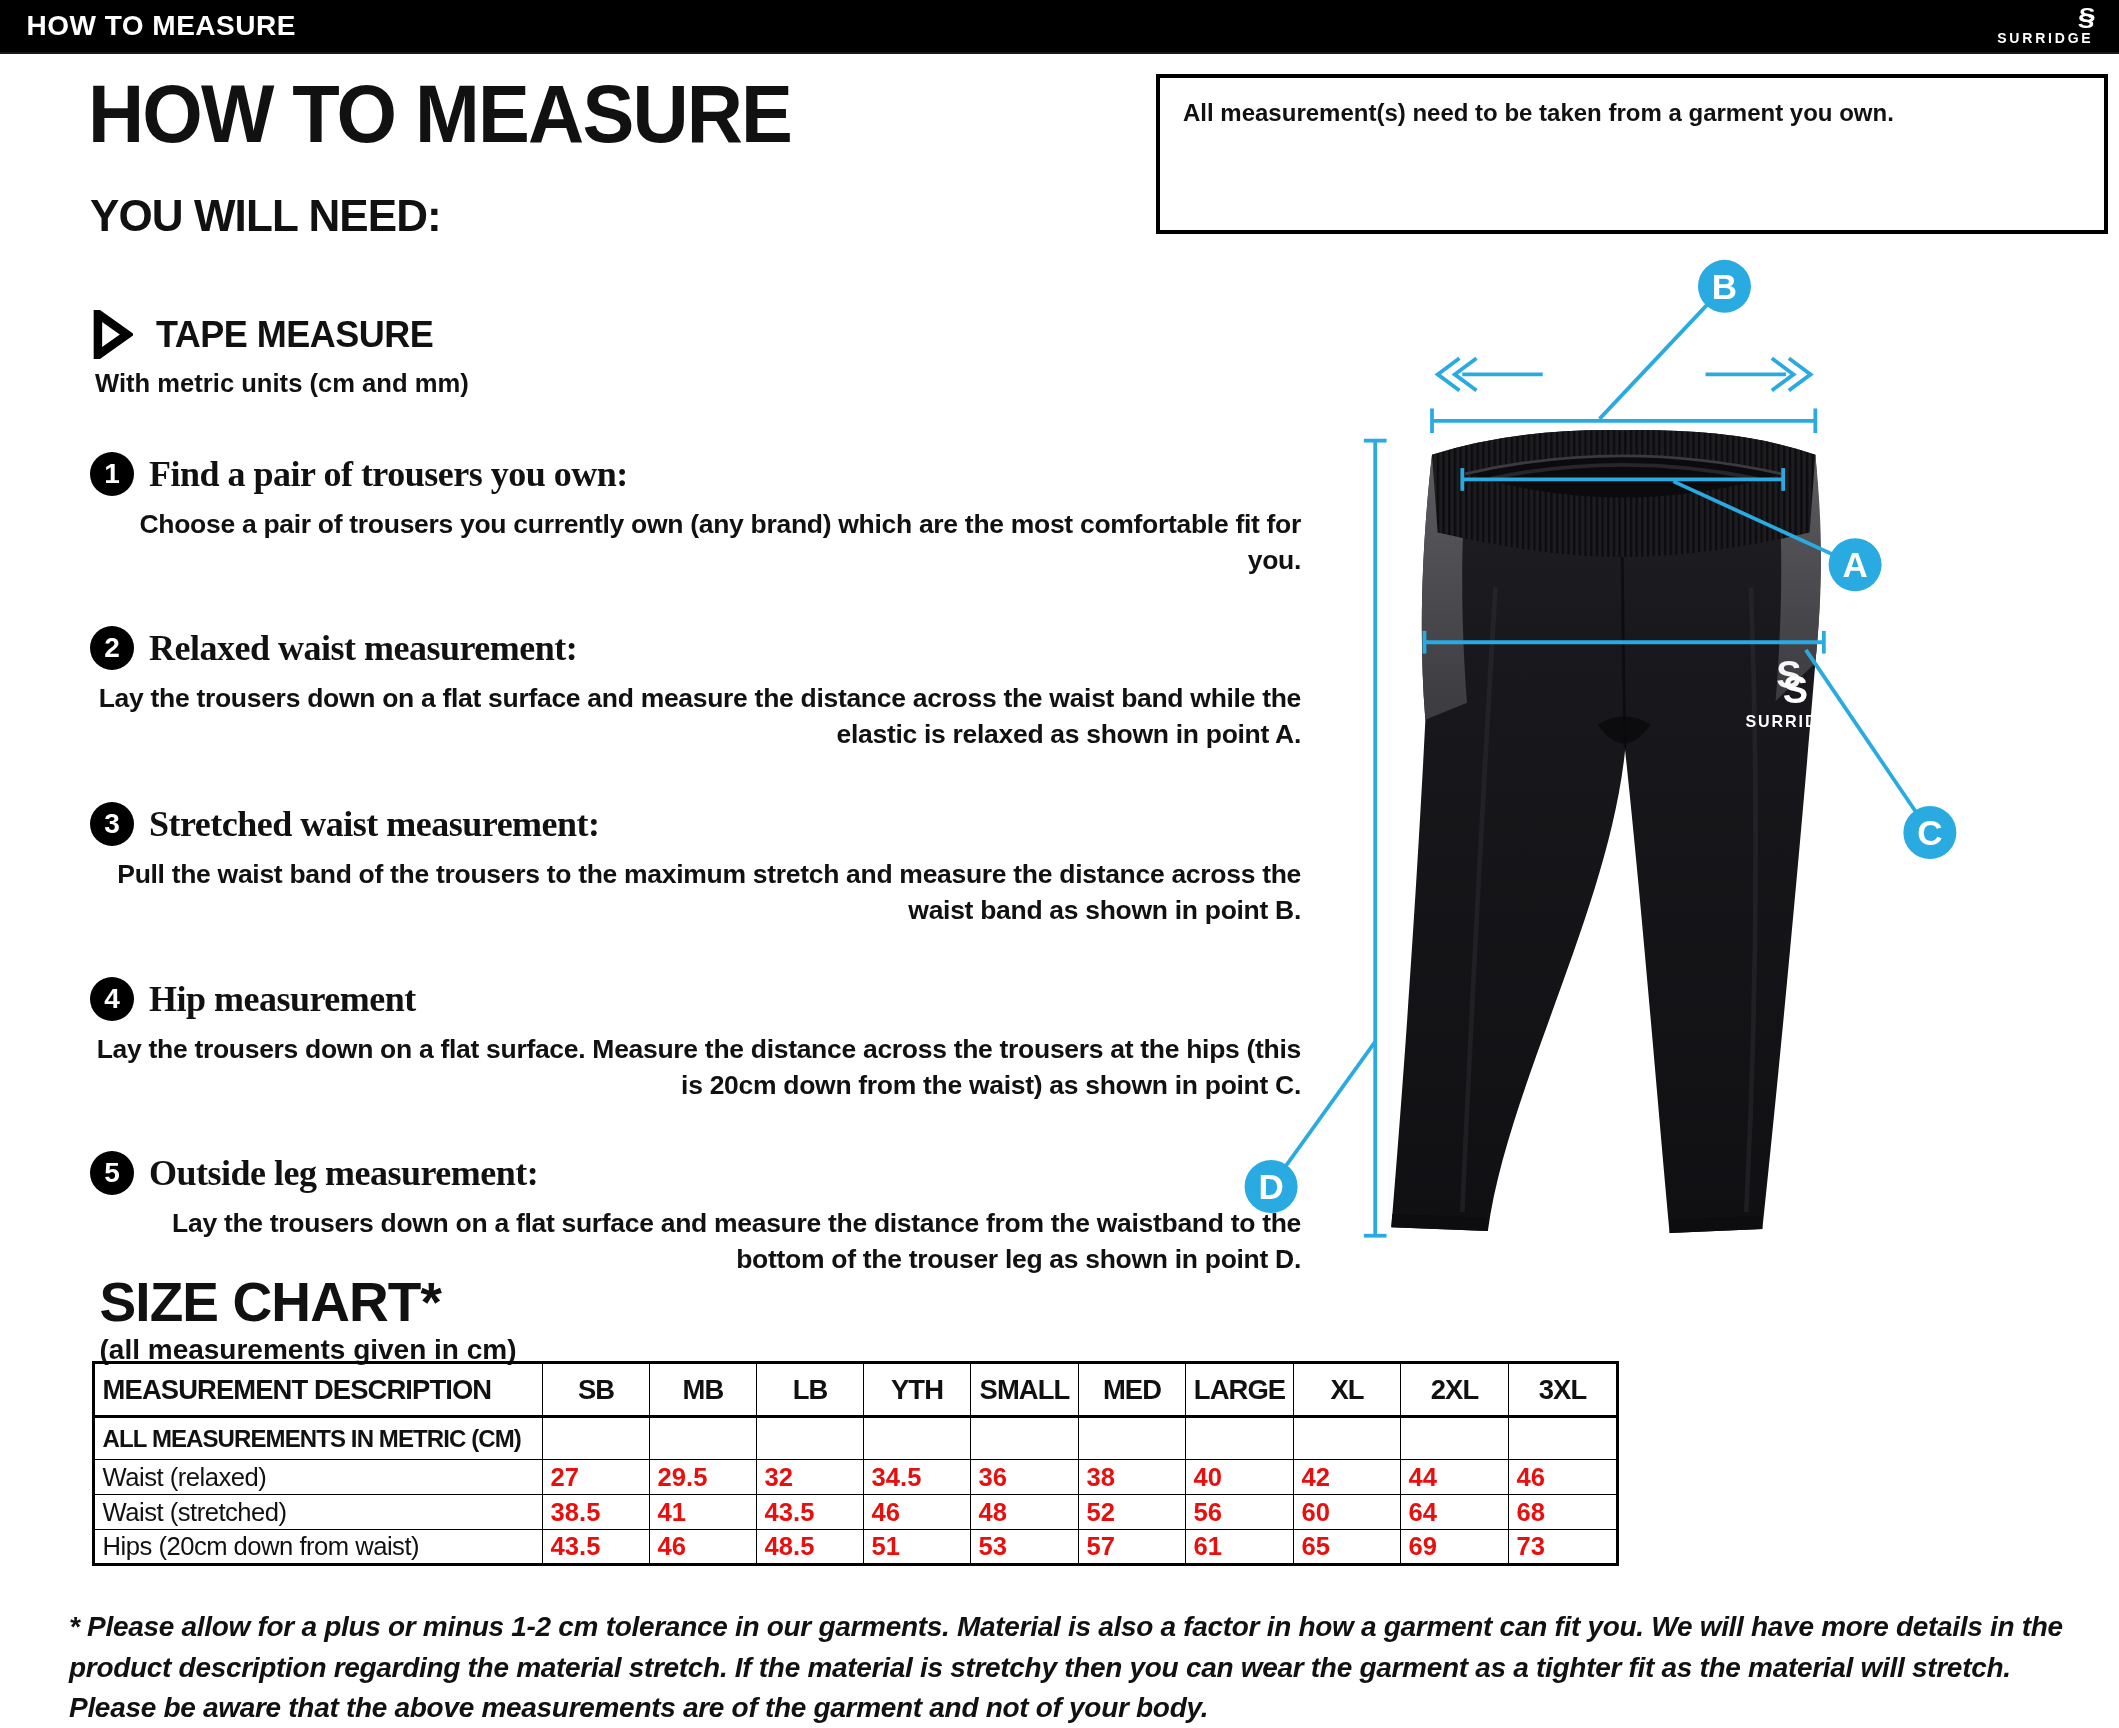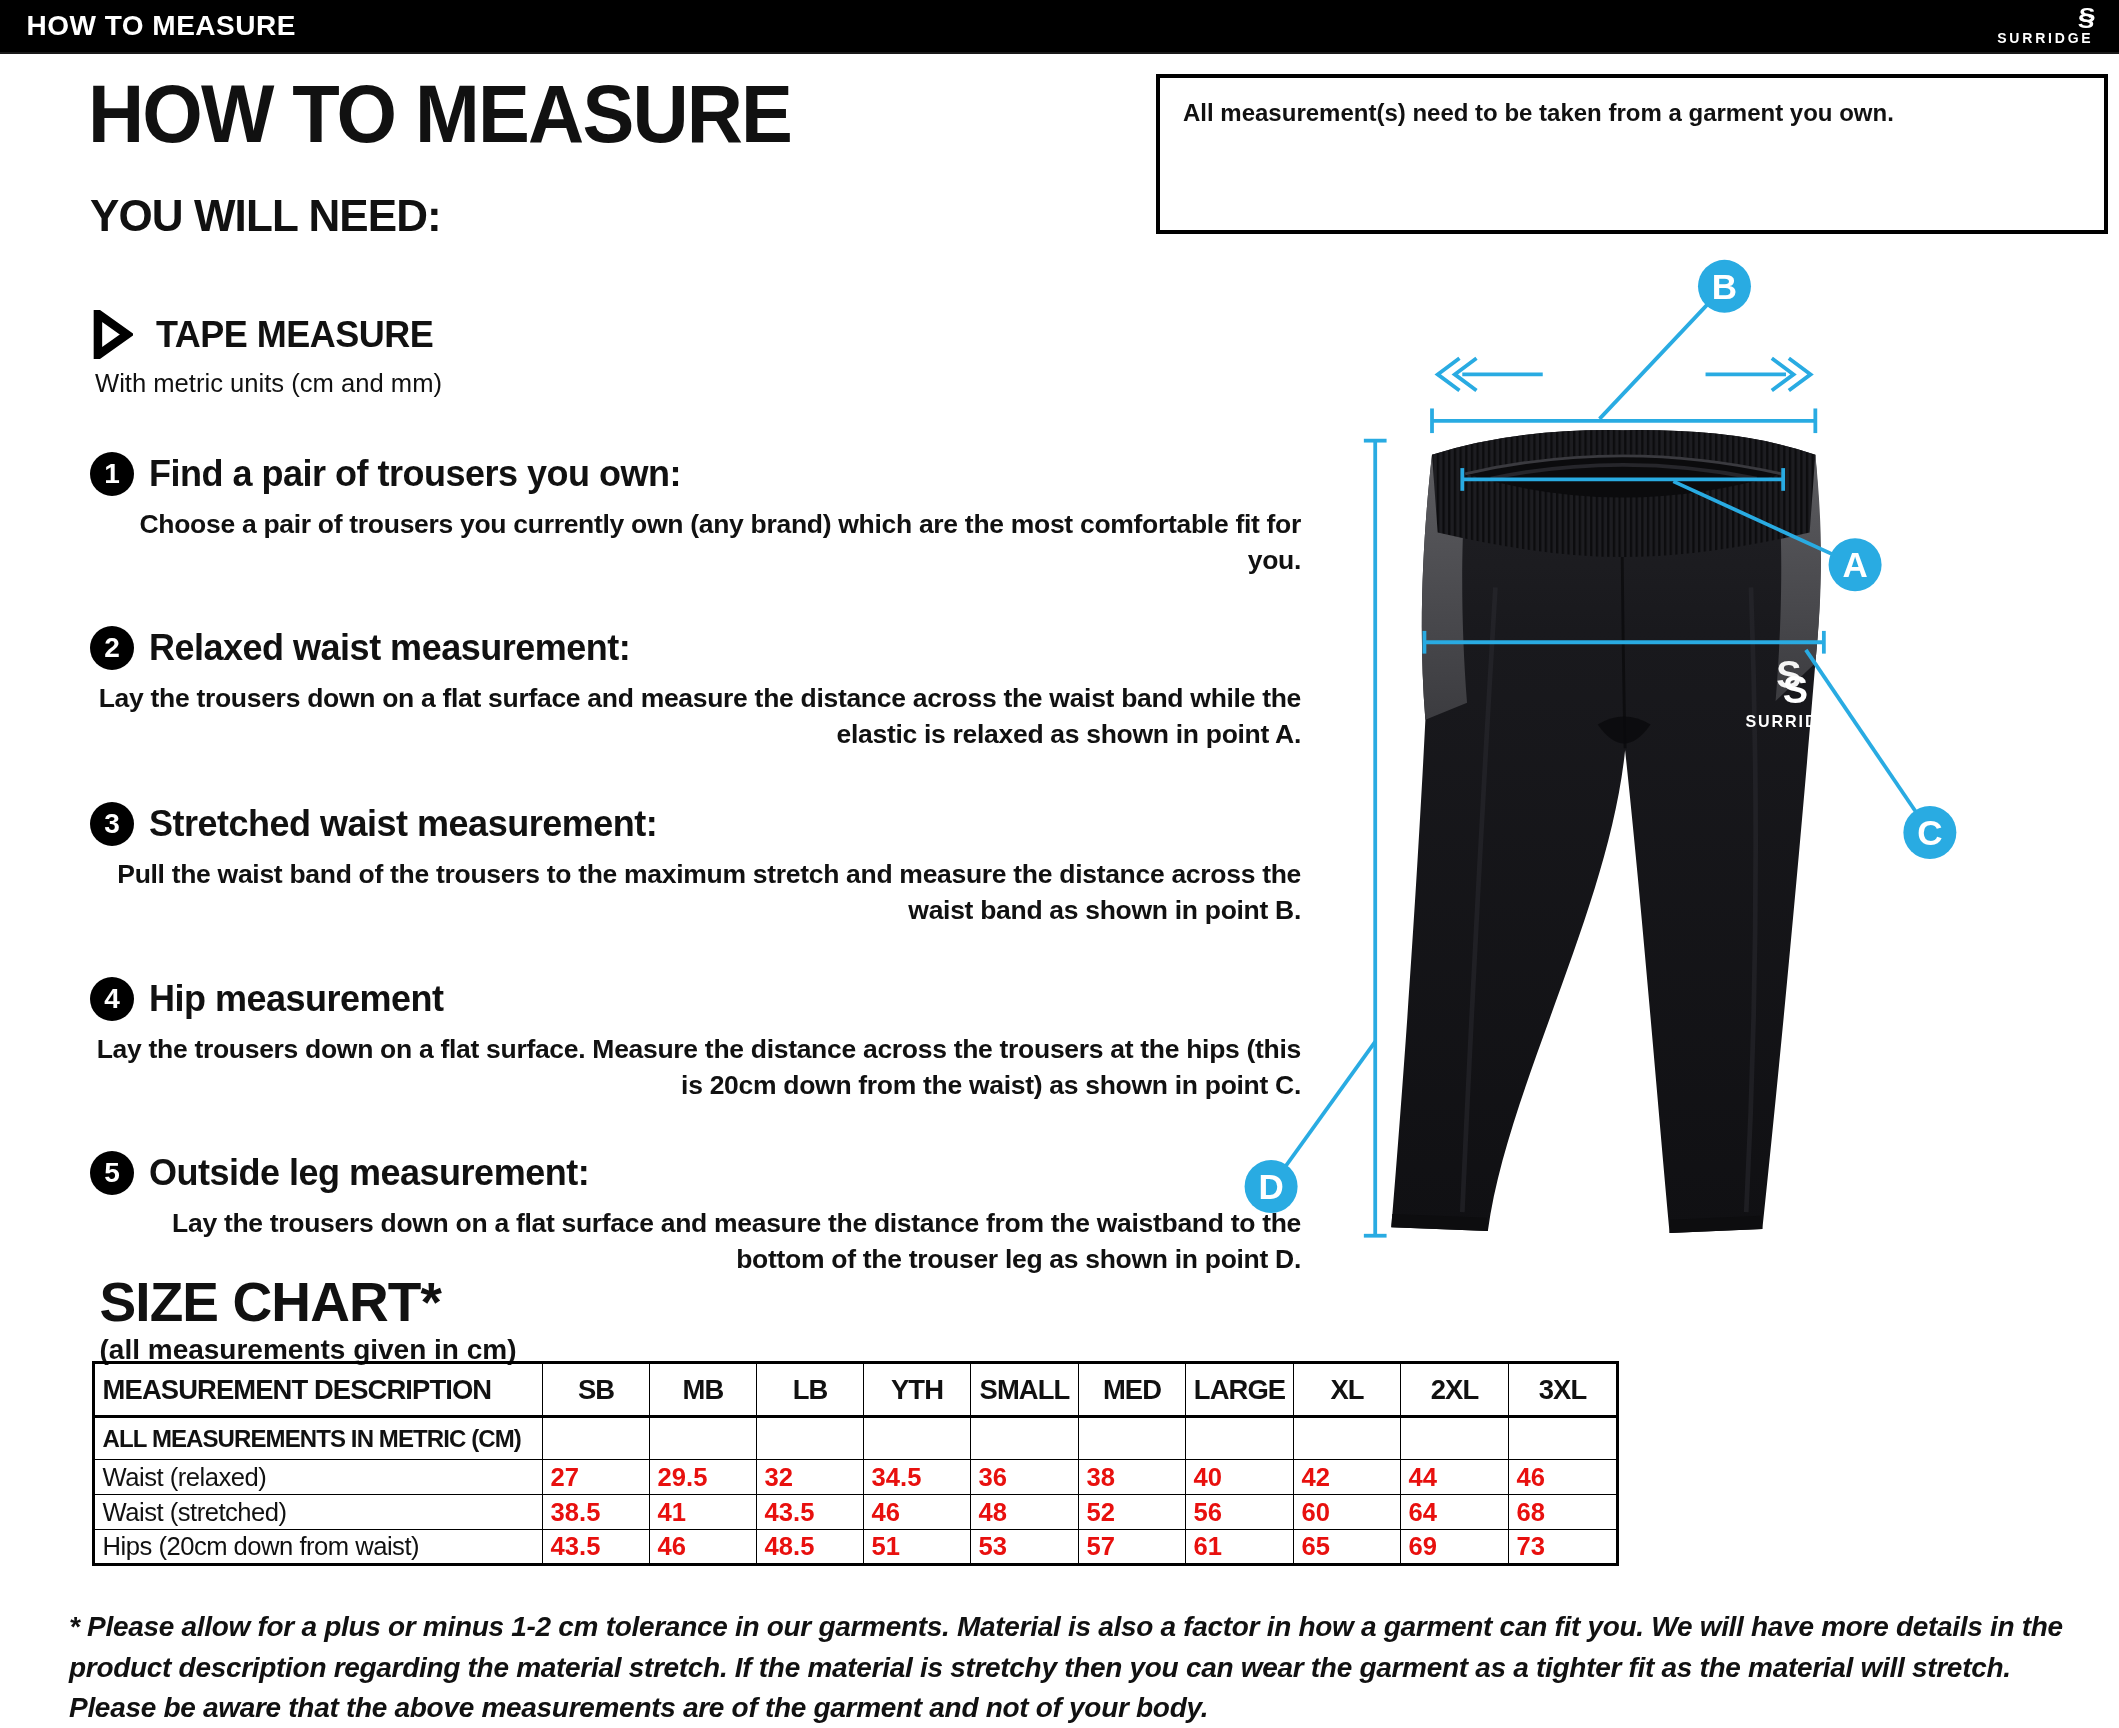--- a/index.html
+++ b/index.html
@@ -19,27 +19,27 @@
   .logo-word{color:#fff;font-size:14px;font-weight:bold;letter-spacing:2.8px;margin-top:1.9px;}
   
   .main-title{position:absolute;left:88px;top:68px;font-size:81px;font-weight:800;
     letter-spacing:-1.9px;transform:scaleX(.96);transform-origin:left;white-space:nowrap;}
   .need-title{position:absolute;left:90px;top:191px;font-size:44px;font-weight:800;letter-spacing:-0.9px;}
   .notice-box{position:absolute;left:1156px;top:74px;width:952px;height:160px;box-sizing:border-box;
     border:4.7px solid #000;padding:17px 23px;font-size:24px;font-weight:bold;line-height:1.5;}
   
   .tape-row{position:absolute;left:93px;top:310px;display:flex;align-items:center;}
   .tape-label{font-size:36px;font-weight:800;margin-left:23px;letter-spacing:-0.5px;}
-  .tape-note{position:absolute;left:95px;top:369px;font-size:25.6px;font-weight:normal;}
+  .tape-note{position:absolute;left:95px;top:369px;font-size:25.6px;font-weight:bold;}
   
   .step{position:absolute;left:90px;width:1221px;}
   .step-head{display:flex;align-items:center;}
   .step-num{width:44px;height:44px;border-radius:50%;background:#000;color:#fff;
     display:flex;align-items:center;justify-content:center;font-size:28px;font-weight:bold;flex:0 0 44px;}
-  .step-title{font-size:36px;font-weight:800;margin-left:15px;letter-spacing:-0.5px;}
+  .step-title{font-size:36px;font-weight:800;margin-left:15px;letter-spacing:-0.5px;font-family:Liberation Serif, serif;}
   .step-body{font-size:26.5px;font-weight:bold;line-height:1.35;margin-top:11.4px;max-width:1211px;letter-spacing:-0.3px;text-align:right;}
   .s1{top:452px}.s2{top:626px}.s3{top:802px}.s4{top:977px}.s5{top:1151px}
   
   .sizechart-head{position:absolute;left:90px;top:1270px;display:flex;align-items:baseline;flex-direction:column;}
   .sizechart-title{font-size:55px;font-weight:800;letter-spacing:-0.9px;}
   .sizechart-sub{font-size:28px;font-weight:bold;margin-left:9.5px;}
   table.sizetable{position:absolute;left:92px;top:1361px;width:1523px;border-collapse:collapse;
     table-layout:fixed;border:3.8px solid #000;}
   .sizetable td,.sizetable th{border:1.9px solid #000;padding:0 7.6px;box-sizing:border-box;overflow:hidden;white-space:nowrap;}
   .sizetable thead th{height:54px;font-size:27.4px;font-weight:bold;letter-spacing:-0.9px;border-bottom:3.8px solid #000;}

